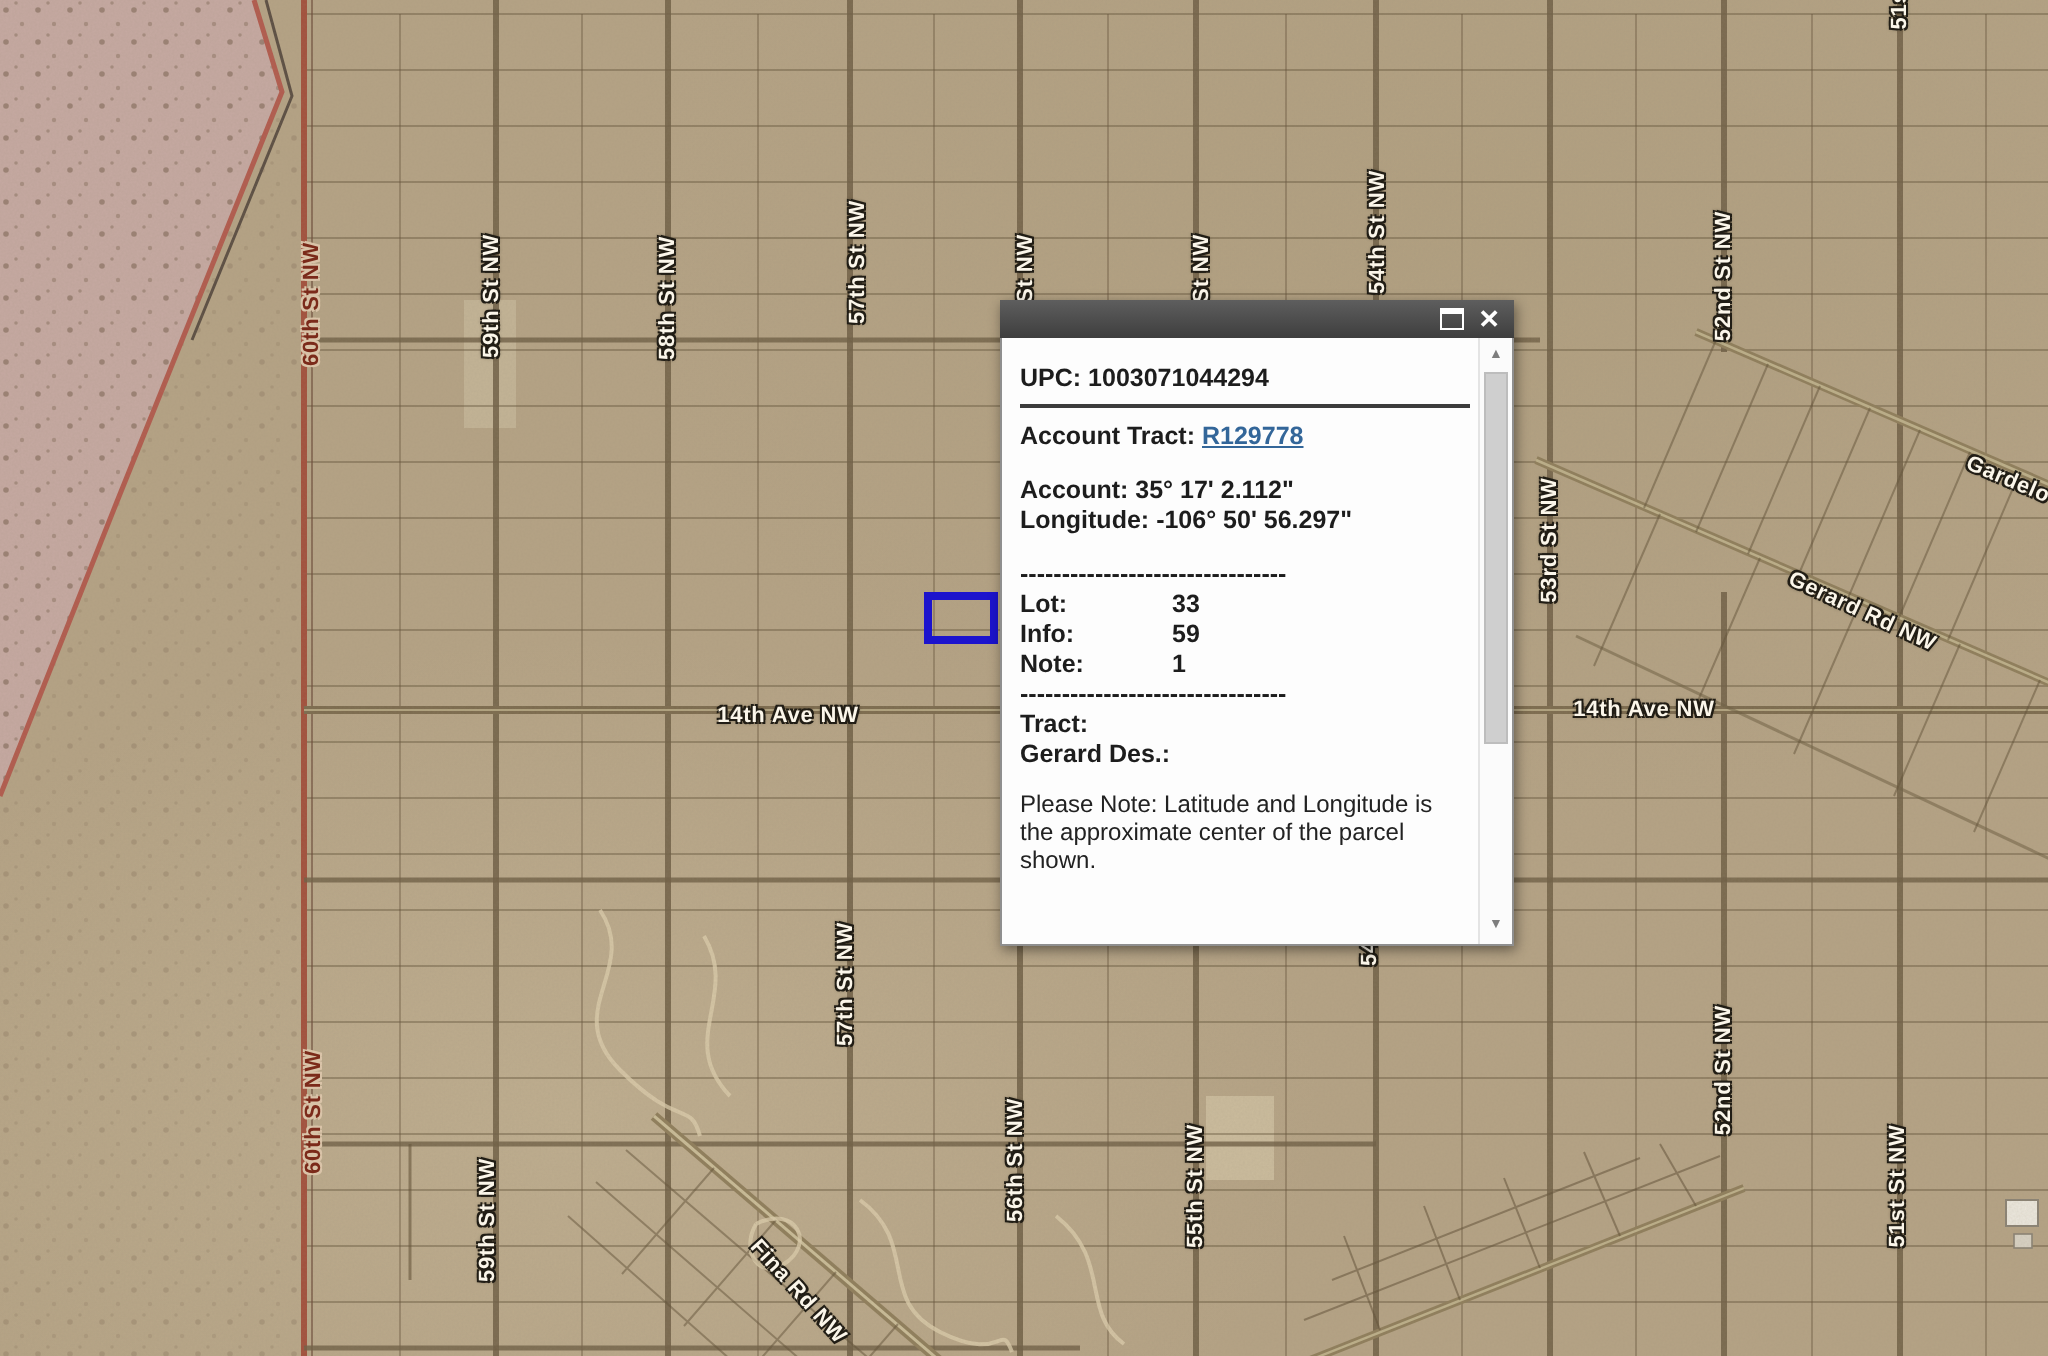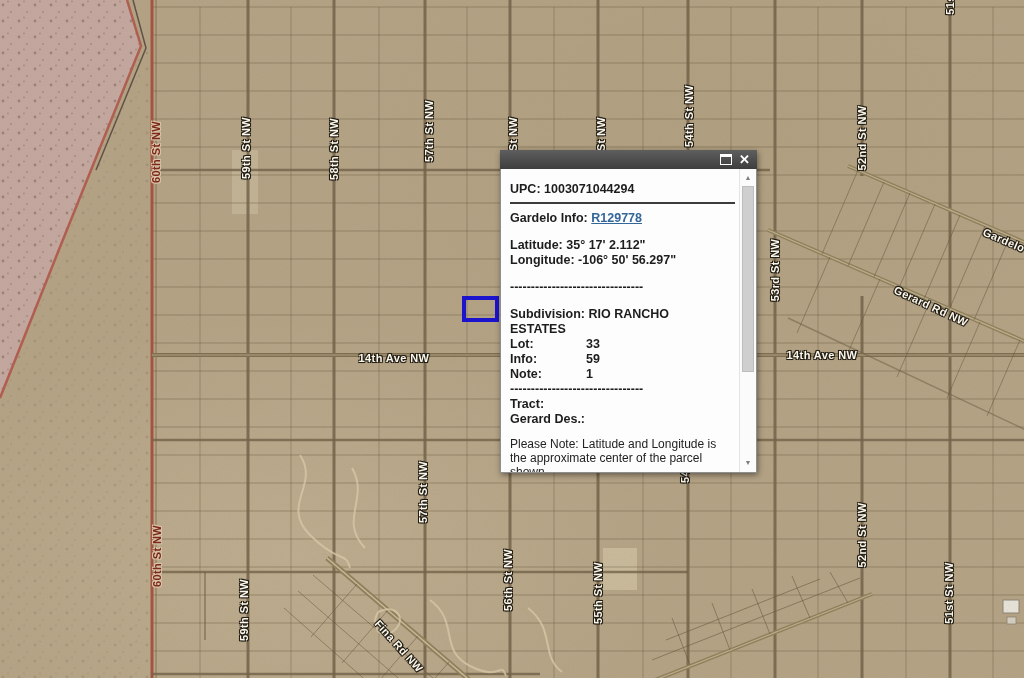--- a/index.html
+++ b/index.html
@@ -147,36 +147,32 @@
     </div>
     <div class="popup-body">
       <div class="popup-pointer"></div>
       <div class="content">
         <div>
           <span>UPC:</span>
           <span>1003071044294</span>
         </div>
         <div class="hr"></div>
         <div>
-          <span>Gardelo Info:</span>
+          <span>Account Tract:</span>
           <a class="link">R129778</a>
         </div>
         <div class="gap12">
-          <span>Latitude:</span>
+          <span>Account:</span>
           <span>35° 17' 2.112"</span>
         </div>
         <div>
           <span>Longitude:</span>
           <span>-106° 50' 56.297"</span>
         </div>
         <div class="gap12 dashes">--------------------------------</div>
-        <div class="gap12 subdiv">
-          <span>Subdivision:</span>
-          <span>RIO RANCHO ESTATES</span>
-        </div>
         <div class="kv">
           <span class="k">Lot:</span>
           <span class="v">33</span>
         </div>
         <div class="kv">
           <span class="k">Info:</span>
           <span class="v">59</span>
         </div>
         <div class="kv">
           <span class="k">Note:</span>

